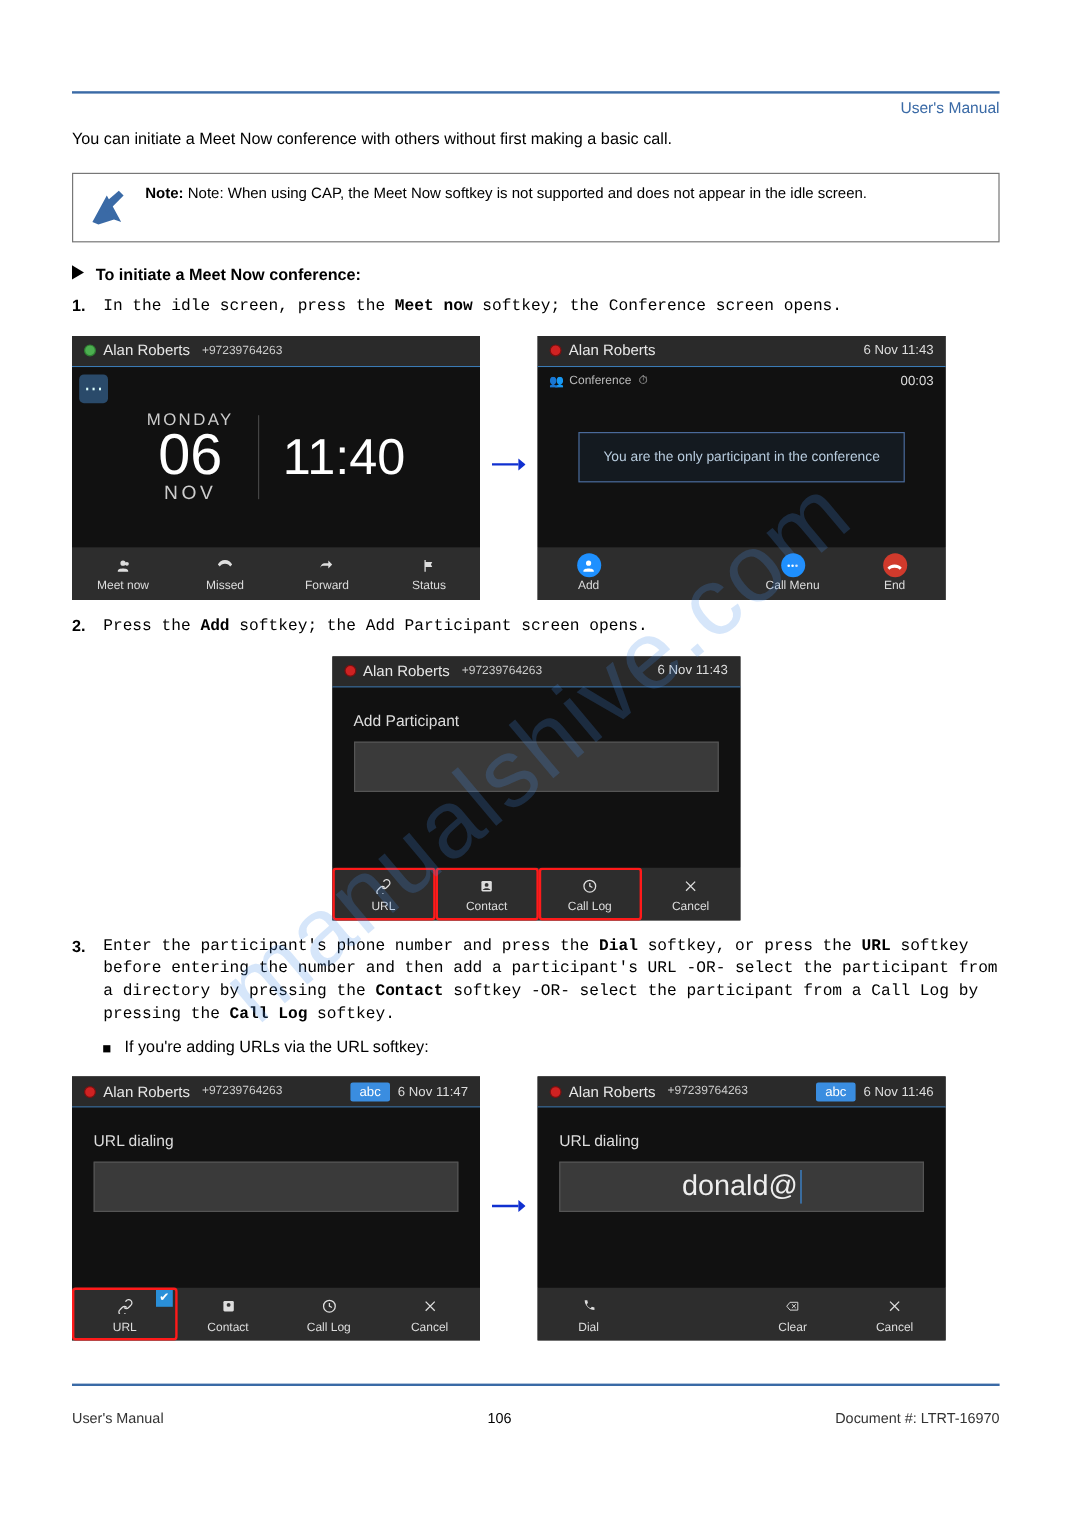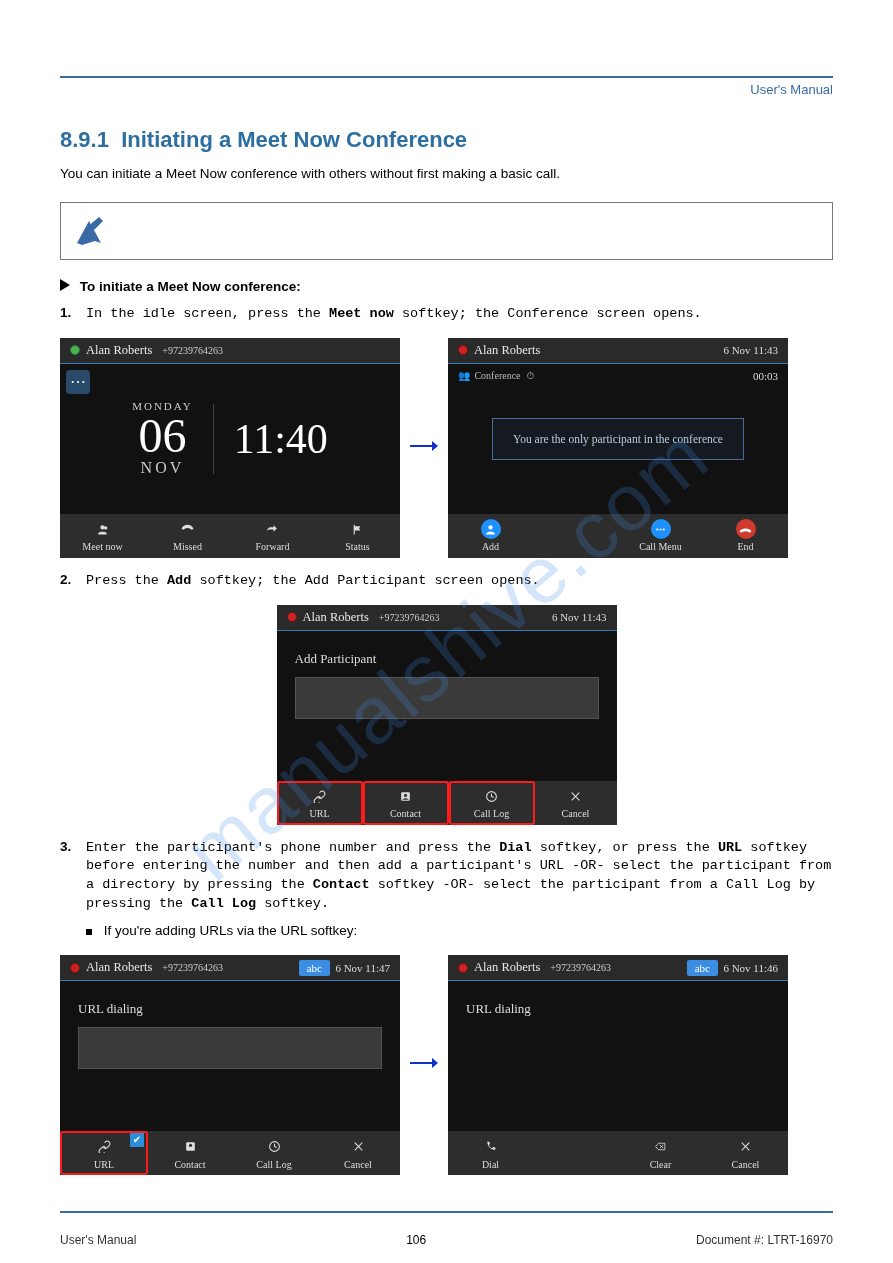--- a/index.html
+++ b/index.html
@@ -80,21 +80,21 @@
     margin: 14px 0;
   }
   .arrow-between { flex: 0 0 28px; text-align: center; }
   .arrow-between svg { width: 28px; height: 16px; }
   .center-row { justify-content: center; }
 
   .phone {
     width: 340px;
     background: #1a1a1a;
     color: #e8e8e8;
-    font-family: Liberation Serif, serif;
+    font-family: Liberation Sans, sans-serif;
   }
   .ph-status {
     display: flex; align-items: center;
     padding: 6px 10px;
     background: #2a2a2a;
     border-bottom: 1px solid #3a7ab5;
     font-size: 12px;
     height: 26px;
   }
   .ph-dot { width: 10px; height: 10px; border-radius: 50%; margin-right: 6px; }
@@ -109,21 +109,21 @@
     height: 150px;
     background: #111;
     display: flex;
     align-items: center;
     justify-content: center;
     position: relative;
     flex-direction: column;
   }
   .ph-date-block { display: flex; align-items: center; gap: 20px; }
   .ph-date-left { text-align: center; line-height: 1; }
-  .ph-day { font-size: 11px; letter-spacing: 2px; color: #ccc; text-align: center; }
+  .ph-day { font-size: 14px; letter-spacing: 2px; color: #ccc; text-align: center; }
   .ph-dtnum { font-size: 48px; font-weight: 300; color: #fff; }
   .ph-mon { font-size: 16px; font-weight: 300; color: #ccc; letter-spacing: 3px; }
   .ph-divider { width: 1px; height: 70px; background: #444; }
   .ph-time { font-size: 42px; font-weight: 300; color: #fff; }
   .ph-sidebtn {
     position: absolute; left: 6px; top: 6px;
     width: 24px; height: 24px;
     background: #2a4a6a;
     border-radius: 4px;
     display: flex; align-items: center; justify-content: center;
@@ -211,33 +211,32 @@
   .footer .left { color: #333; }
   .footer .right { color: #333; }
 </style>
 </head>
 <body>
 
 <div class="page">
   <div class="top-line"></div>
   <div class="header-right">User's Manual</div>
 
-  <h2>
-    <span>8.9.1</span>
-    &nbsp;<span>Initiating a Meet Now Conference</span>
-  </h2>
 
   <p class="body-text">You can initiate a Meet Now conference with others without first making a basic call.</p>
 
   <div class="note-box">
     <div class="note-icon">
       <svg viewBox="0 0 36 36">
           <path d="M6 30 L18 8 L30 30 L24 28 L11 32 Z" fill="#3a6aa6"></path>
           <path d="M14 16 L28 4 L32 8 L18 22 Z" fill="#3a6aa6"></path>
         </svg>
+    </div>
+    <div class="note-text">
+      <b>Note:</b> <span>Note: When using CAP, the Meet Now softkey is not supported and does not appear in the idle screen.</span>
     </div>
   </div>
 
   <p class="body-text">
     <span class="triangle-right"></span>
     <span class="bold">To initiate a Meet Now conference:</span>
   </p>
 
   <div class="step-row">
     <div class="step-idx">1.</div>
@@ -508,20 +507,24 @@
         <span class="ph-dot red"></span>
         <span class="ph-name">Alan Roberts</span>
         <span class="ph-number">+97239764263</span>
         <span class="ph-right-time">
           <span class="ph-abc">abc</span>
           &nbsp;<span>6 Nov 11:46</span>
         </span>
       </div>
       <div class="ph-body form">
         <div class="ph-form-label">URL dialing</div>
+        <div class="ph-input">
+          <span>donald@</span>
+            <span class="cursor"></span>
+        </div>
       </div>
       <div class="ph-soft">
         <div class="ph-softkey">
           <span class="sk-icon plain">
               <svg viewBox="0 0 24 24">
                 <path d="M6 3c0 8 7 15 15 15v-4l-4-1-2 2c-3-1-5-3-6-6l2-2-1-4H6z" fill="#ddd"></path>
               </svg>
             </span>
           <span>Dial</span>
         </div>

